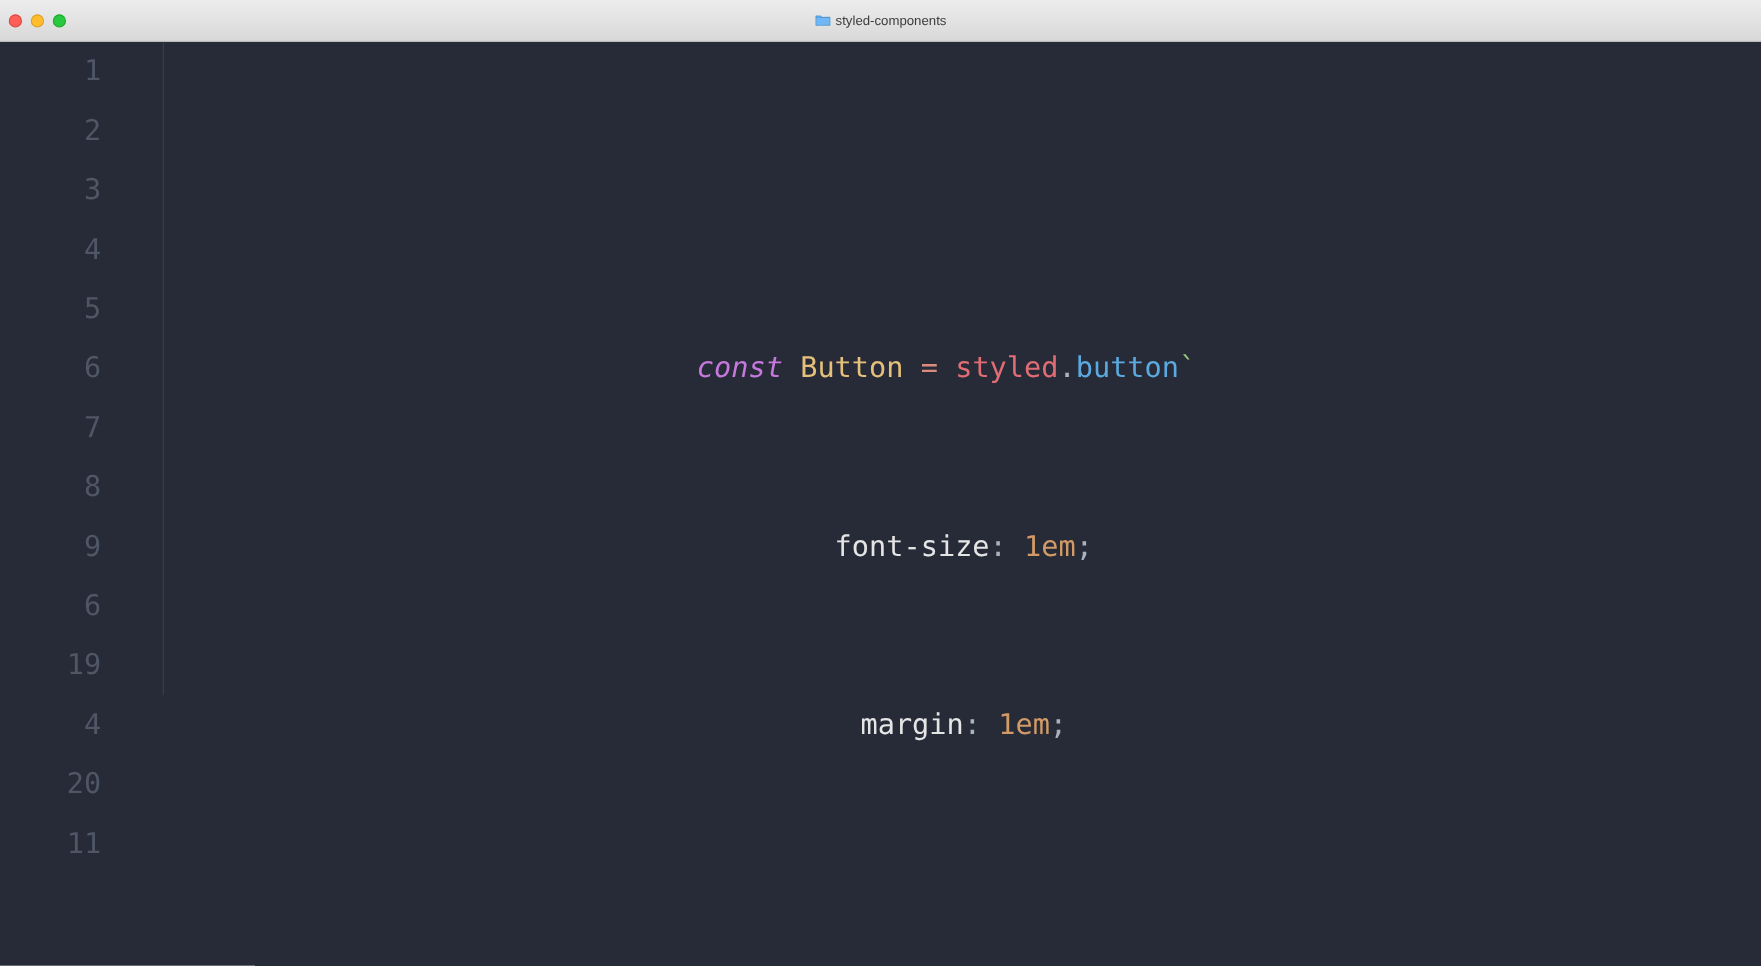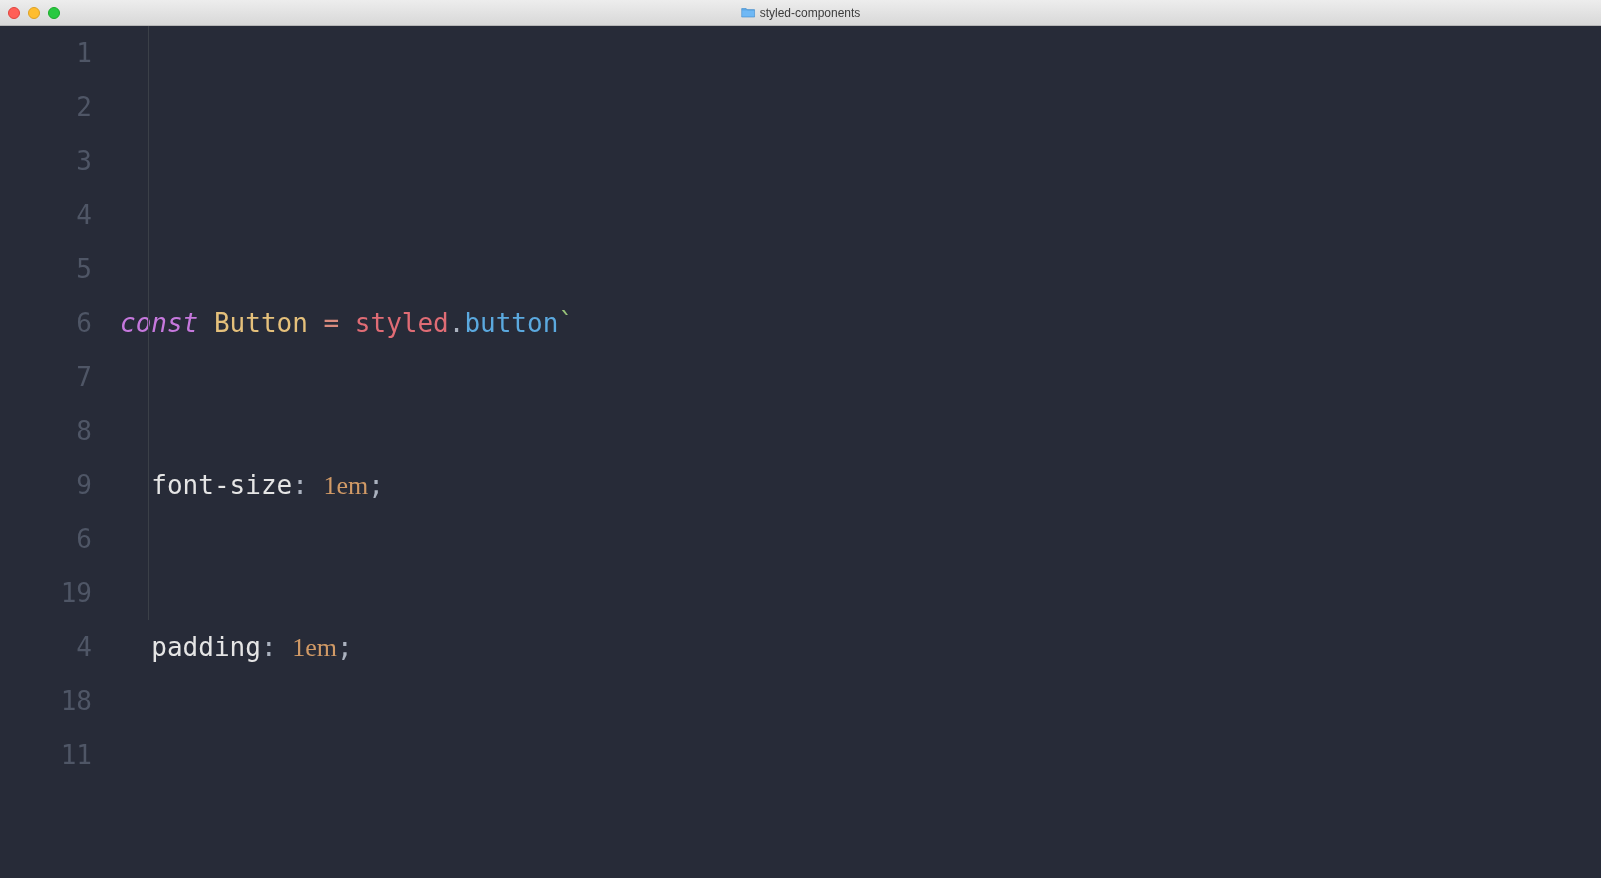--- a/index.html
+++ b/index.html
@@ -5,21 +5,21 @@
   * { box-sizing: border-box; margin: 0; padding: 0; }
   html, body { width: 100%; height: 100%; }
   body {
     font-family: -apple-system, BlinkMacSystemFont, "Segoe UI", sans-serif;
     background: #f5f5f5;
     display: flex;
     flex-direction: column;
     overflow: hidden;
   }
   .titlebar {
-    height: 26px;
+    height: 38px;
     background: linear-gradient(#ededed, #d8d8d8);
     border-bottom: 1px solid #b7b7b7;
     display: flex;
     align-items: center;
     padding: 0 8px;
     position: relative;
     flex-shrink: 0;
   }
   .traffic-lights {
     display: flex;
@@ -66,28 +66,28 @@
     overflow: hidden;
   }
   .indent-guide {
     position: absolute;
     top: 0;
     left: 28px;
     width: 1px;
     height: 594px; 
     background: #3b4048;
   }
-  .code-lines .cl { height: 54px; display:block; }
+  .code-lines .cl { height: 54px; display:block;text-align:center; }
   .tk-kw-it{ color: #c678dd; font-style: italic; }
   .tk-decl { color: #e5c07b; }
   .tk-op   { color: #d98b7e; }
   .tk-obj  { color: #e06c75; }
   .tk-fn   { color: #5ba9df; }
   .tk-prop { color: #e5e5e5; }
-  .tk-num  { color: #d19a66; font-family: Liberation Serif, serif; }
+  .tk-num  { color: #d19a66; }
   .tk-pun  { color: #abb2bf; }
   .tk-tick { color: #98c379; }
 </style>
 </head>
 <body>
 
 <div class="titlebar">
   <div class="traffic-lights">
     <div class="traffic-light tl-red"></div>
     <div class="traffic-light tl-yellow"></div>
@@ -109,29 +109,29 @@
     <div class="ln">3</div>
     <div class="ln">4</div>
     <div class="ln">5</div>
     <div class="ln">6</div>
     <div class="ln">7</div>
     <div class="ln">8</div>
     <div class="ln">9</div>
     <div class="ln">6</div>
     <div class="ln">19</div>
     <div class="ln">4</div>
-    <div class="ln">18</div>
+    <div class="ln">20</div>
     <div class="ln">11</div>
   </div>
   <div class="code-area">
     <div class="indent-guide"></div>
     <div class="code-lines">
       <span class="cl"><span class="tk-kw-it">const</span> <span class="tk-decl">Button</span> <span class="tk-op">=</span> <span class="tk-obj">styled</span><span class="tk-pun">.</span><span class="tk-fn">button</span><span class="tk-tick">`</span></span>
       <span class="cl"><span>  </span><span class="tk-prop">font-size</span><span class="tk-pun">: </span><span class="tk-num">1em</span><span class="tk-pun">;</span></span>
-      <span class="cl"><span>  </span><span class="tk-prop">padding</span><span class="tk-pun">: </span><span class="tk-num">1em</span><span class="tk-pun">;</span></span>
+      <span class="cl"><span>  </span><span class="tk-prop">margin</span><span class="tk-pun">: </span><span class="tk-num">1em</span><span class="tk-pun">;</span></span>
       
       
       
       
       
       
       
       
       
       

